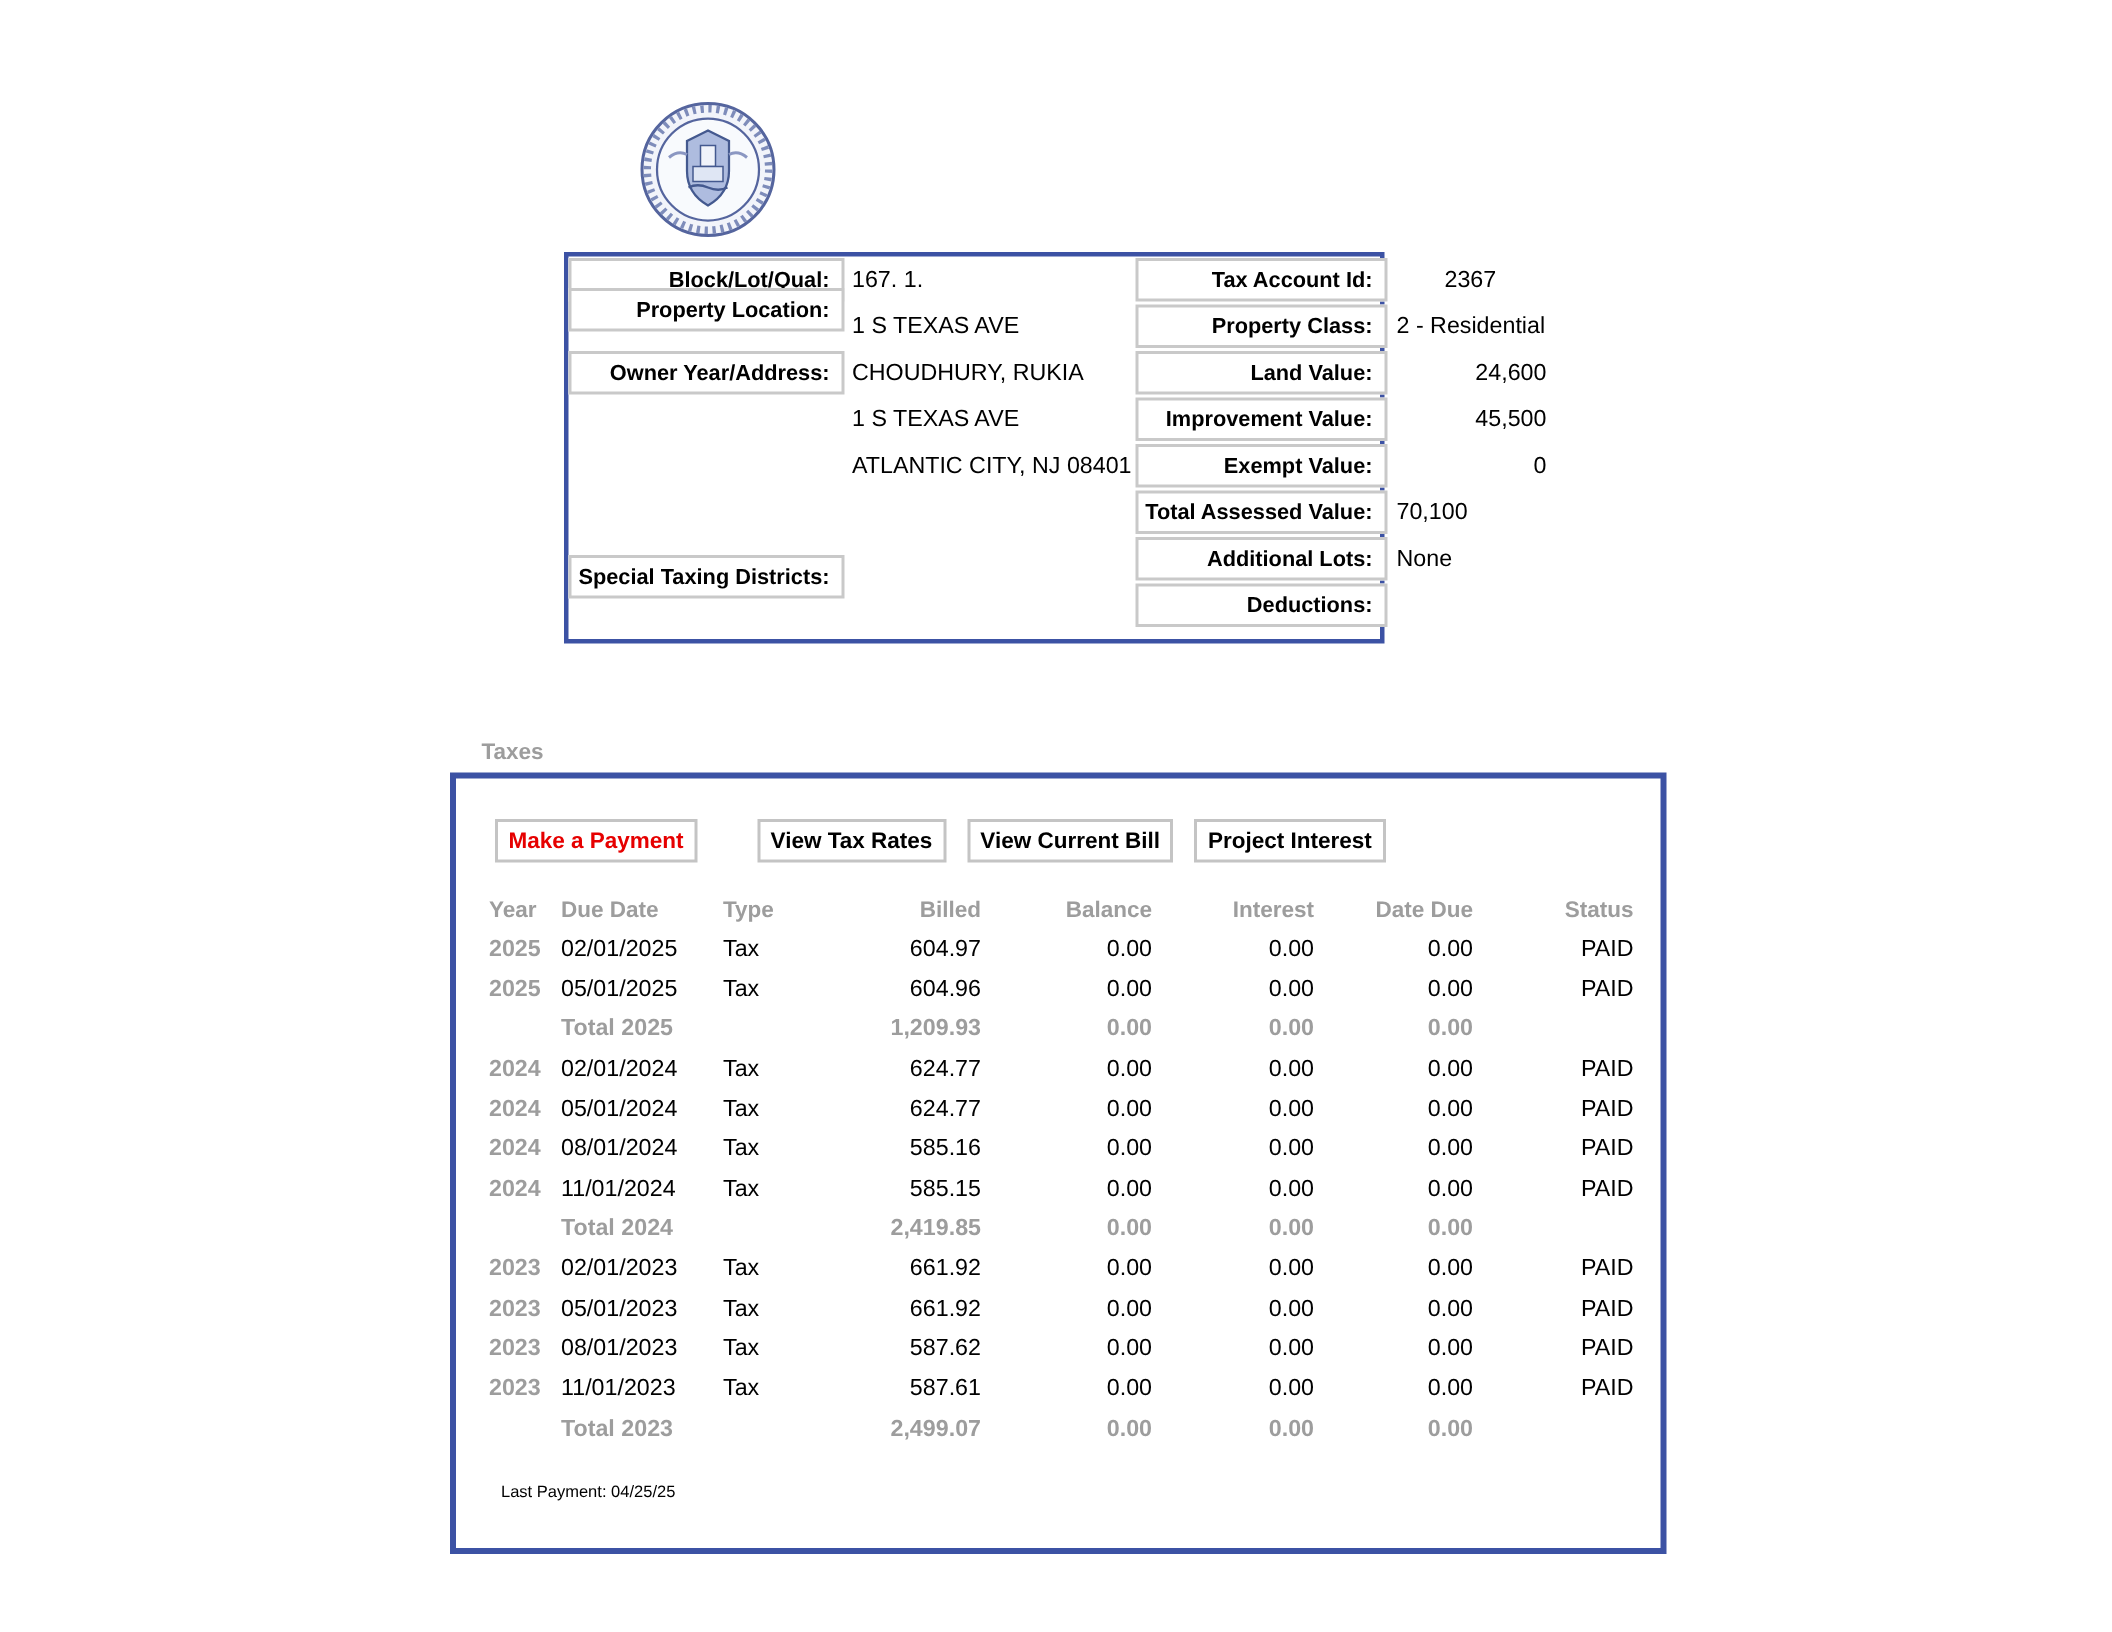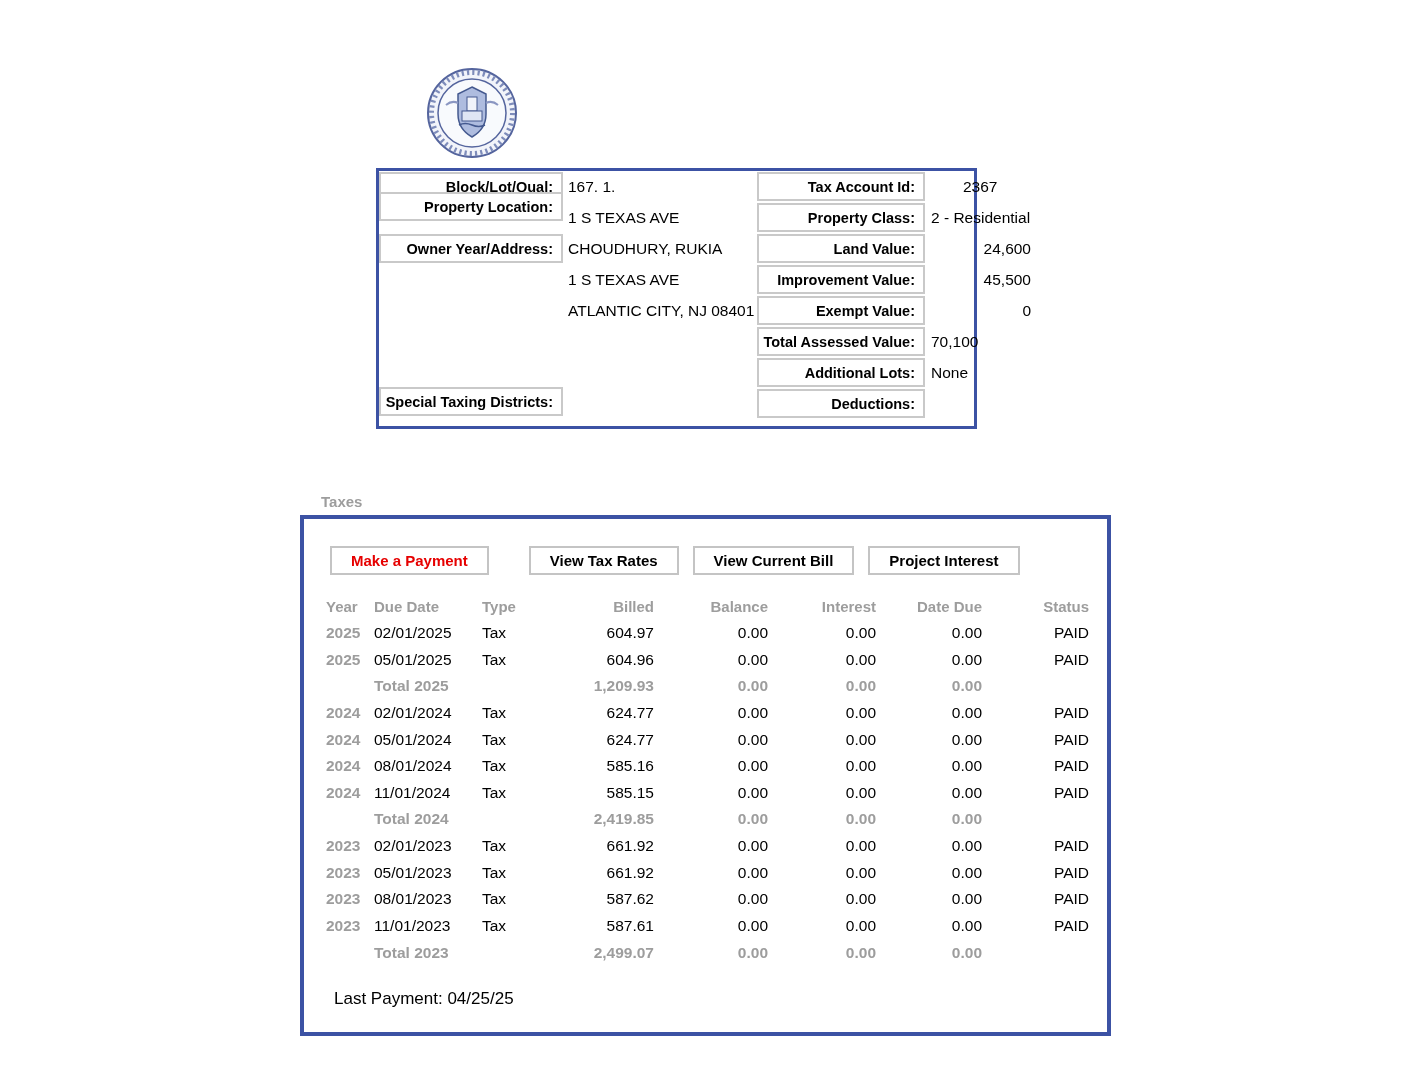--- a/index.html
+++ b/index.html
@@ -12,55 +12,55 @@
   .page{position:relative;width:1408px;height:1088px;overflow:hidden;background:#fff;}
 
   
   .brand{position:absolute;left:426px;top:66px;height:94px;display:flex;align-items:center;}
   .seal{width:92px;height:92px;flex:0 0 auto;}
   .brand-text{margin-left:8px;white-space:nowrap;}
   .city-prefix{font-size:40px;font-weight:400;color:#2e2e2e;letter-spacing:-1px;}
   .city-name{font-size:40px;font-weight:800;color:#060606;margin-left:12px;letter-spacing:-0.5px;}
 
   
-  .prop-box{position:absolute;left:376px;top:168px;width:601px;height:261px;
+  .prop-box{position:absolute;left:376px;top:168px;width:547px;height:261px;
     border:3px solid var(--panel-border);box-sizing:border-box;background:#fff;text-decoration:underline;}
   .lbl-box{position:absolute;box-sizing:border-box;height:29px;
     border:2px solid var(--box-border);background:#fff;
     font-weight:700;font-size:14.5px;color:#000;text-align:right;
     padding:5px 8px 0 4px;white-space:nowrap;overflow:hidden;}
   .lbl-left{left:0;width:184px;}
   .lbl-right{left:378px;width:168px;}
   .prop-val{position:absolute;height:29px;display:flex;align-items:center;
     font-size:15.5px;color:#000;white-space:nowrap;}
   .val-left{left:189px;}
   .val-right{left:552px;width:100px;}
   .val-right.align-right{justify-content:flex-end;}
 
   
   .taxes-label{position:absolute;left:321px;top:493px;font-weight:700;font-size:15px;color:var(--muted);}
   .taxes-box{position:absolute;left:300px;top:515px;width:811px;height:521px;
     border:4px solid var(--panel-border);box-sizing:border-box;background:#fff;}
   .btn-row{position:absolute;left:26px;top:27px;display:flex;align-items:flex-start;}
   .tax-btn{height:29px;border:2px solid #c4c4c4;background:#fff;
     font-family:inherit;font-weight:700;font-size:15px;color:#000;
-    padding:0 19px;cursor:pointer;white-space:nowrap;}
+    padding:0 7px;cursor:pointer;white-space:nowrap;}
   .tax-btn:nth-child(2){margin-left:40px;}
   .tax-btn:nth-child(n+3){margin-left:14px;}
 
   .tax-table{position:absolute;left:0;top:74px;width:100%;}
   .t-row{display:grid;grid-template-columns:48px 108px 60px 112px 114px 108px 106px 107px;
     padding-left:22px;height:26.65px;align-items:center;font-size:15.5px;}
   .cell{white-space:nowrap;overflow:visible;}
   .c0{color:var(--muted);font-weight:700;}
   .c3,.c4,.c5,.c6,.c7{text-align:right;}
   .t-head .cell{color:var(--muted);font-weight:700;font-size:15px;}
   .t-total .cell{color:var(--muted);font-weight:700;}
 
-  .last-payment{position:absolute;left:30px;top:470px;font-size:17px;color:#000;white-space:nowrap;}
+  .last-payment{position:absolute;left:30px;top:470px;font-size:11px;color:#000;white-space:nowrap;}
   .last-payment span{display:inline;}
 </style>
 </head>
 <body>
 
 <div class="page">
 
   <header class="brand">
     <svg class="seal" viewBox="0 0 92 92" aria-hidden="true">
       <circle cx="46" cy="46" r="44" fill="#f2f4fa" stroke="#55659e" stroke-width="2"></circle>
@@ -96,21 +96,21 @@
         <div class="prop-val val-right align-right" style="top: 94px; text-align: center;">45,500</div>
         <div class="lbl-box lbl-right" style="top: 125px;">Exempt Value:</div>
         <div class="prop-val val-right align-right" style="top: 125px;">0</div>
         <div class="lbl-box lbl-right" style="top: 156px;">Total Assessed Value:</div>
         <div class="prop-val val-right" style="top: 156px;">70,100</div>
         <div class="lbl-box lbl-right" style="top: 187px;">Additional Lots:</div>
         <div class="prop-val val-right" style="top: 187px;">None</div>
         <div class="lbl-box lbl-right" style="top: 218px;">Deductions:</div>
         <div class="prop-val val-right" style="top: 218px;"></div>
       </div>
-    <div class="lbl-box lbl-left" style="top:216px;">Special Taxing Districts:</div>
+    <div class="lbl-box lbl-left" style="top:199px;">Special Taxing Districts:</div>
   </section>
 
   <div class="taxes-label">Taxes</div>
 
   <section class="taxes-box">
     <div class="btn-row" id="btnRow">
         <button class="tax-btn" style="color: rgb(230, 0, 0);">Make a Payment</button>
         <button class="tax-btn">View Tax Rates</button>
         <button class="tax-btn">View Current Bill</button>
         <button class="tax-btn">Project Interest</button>

